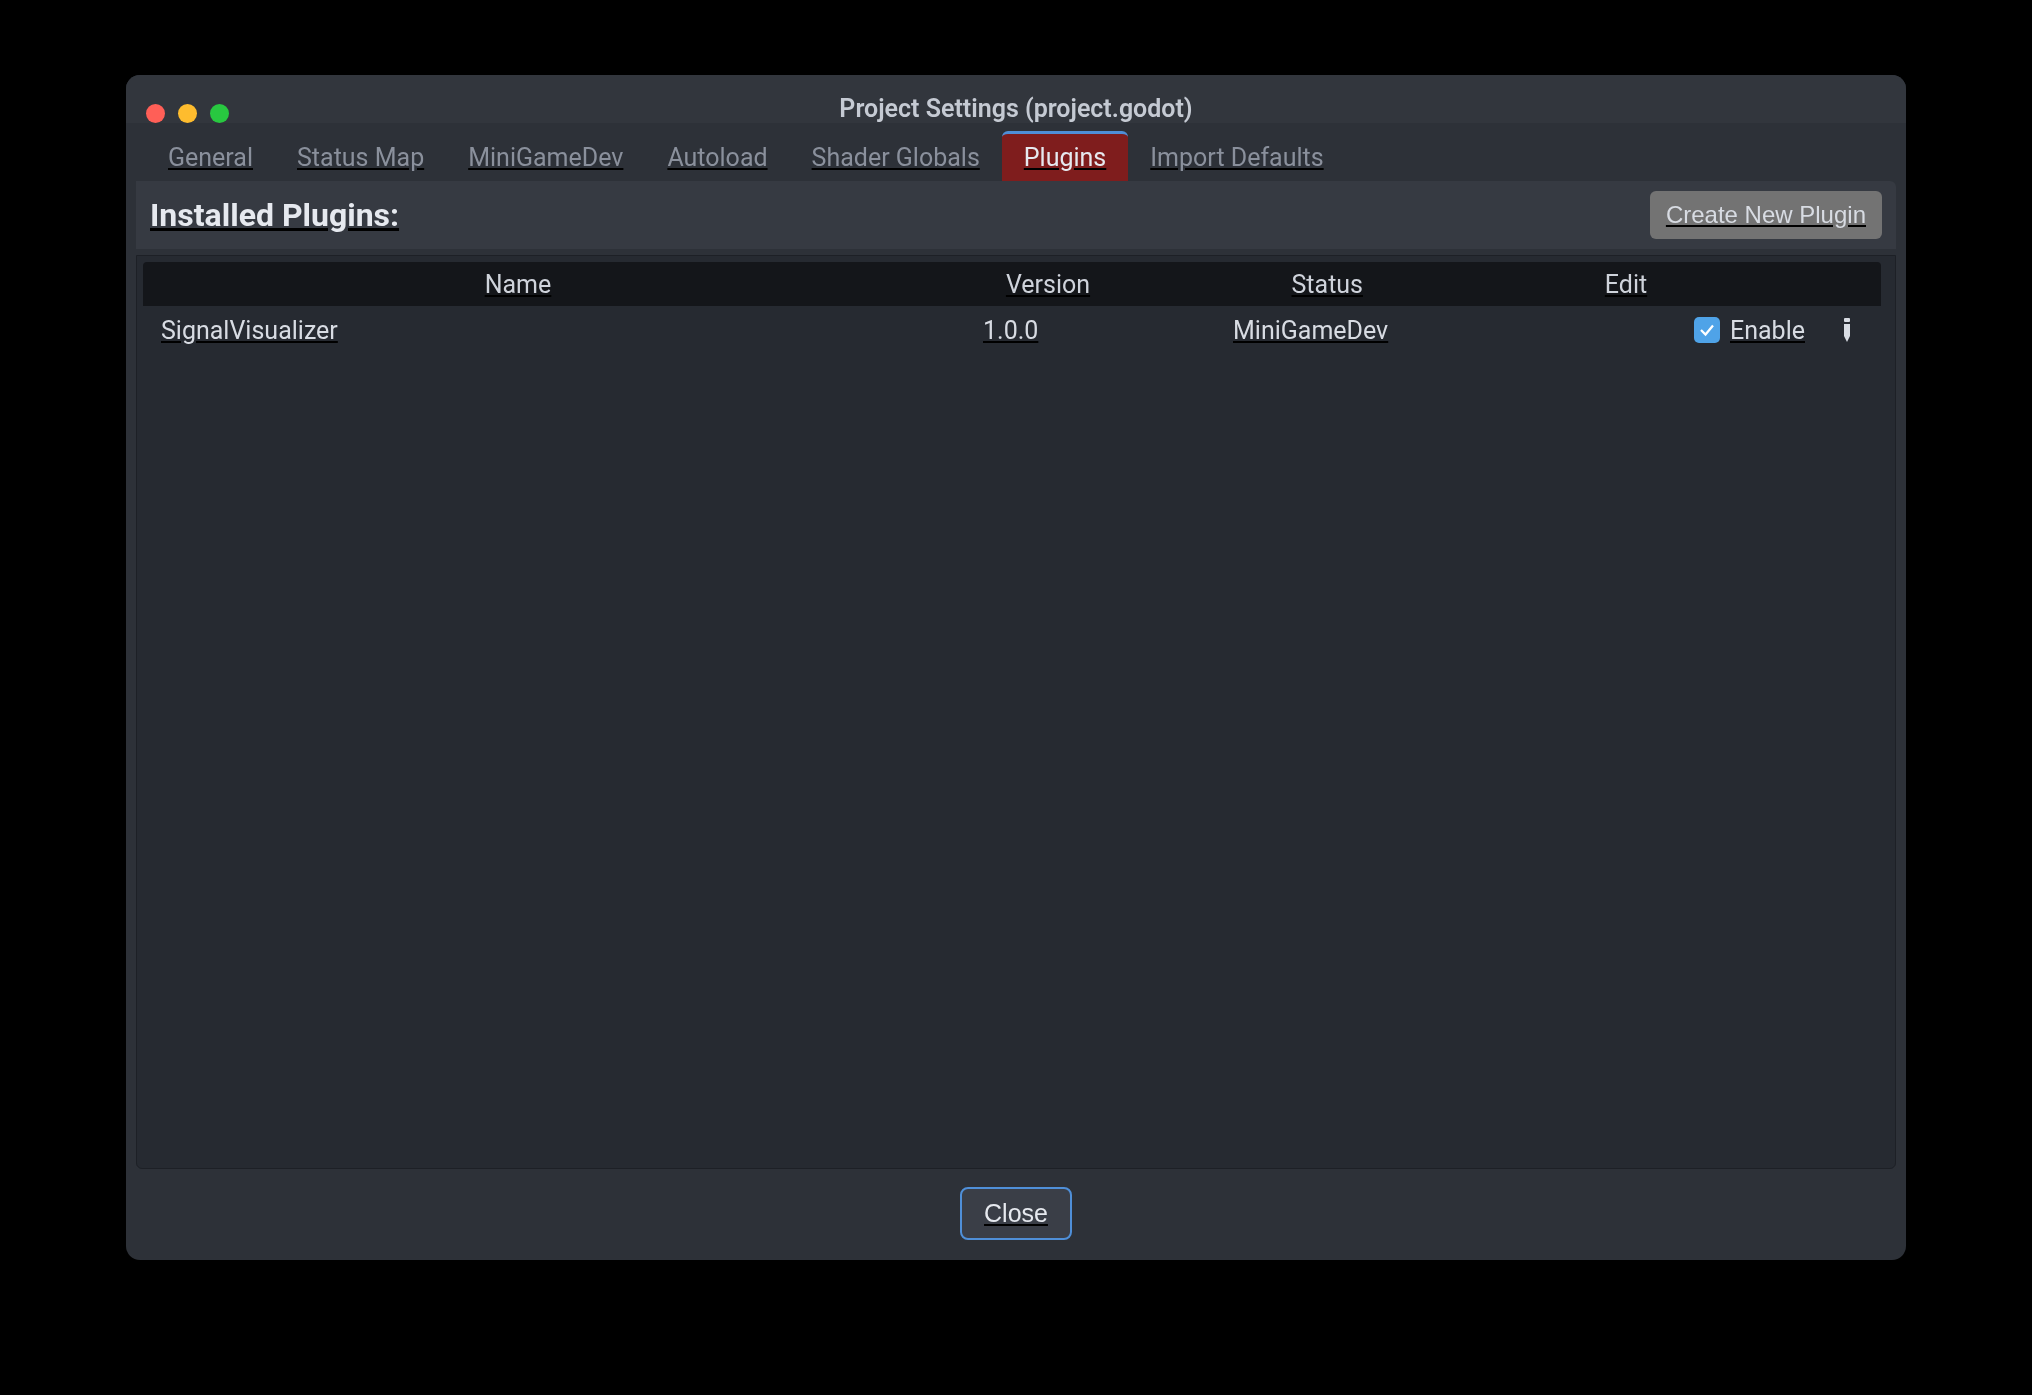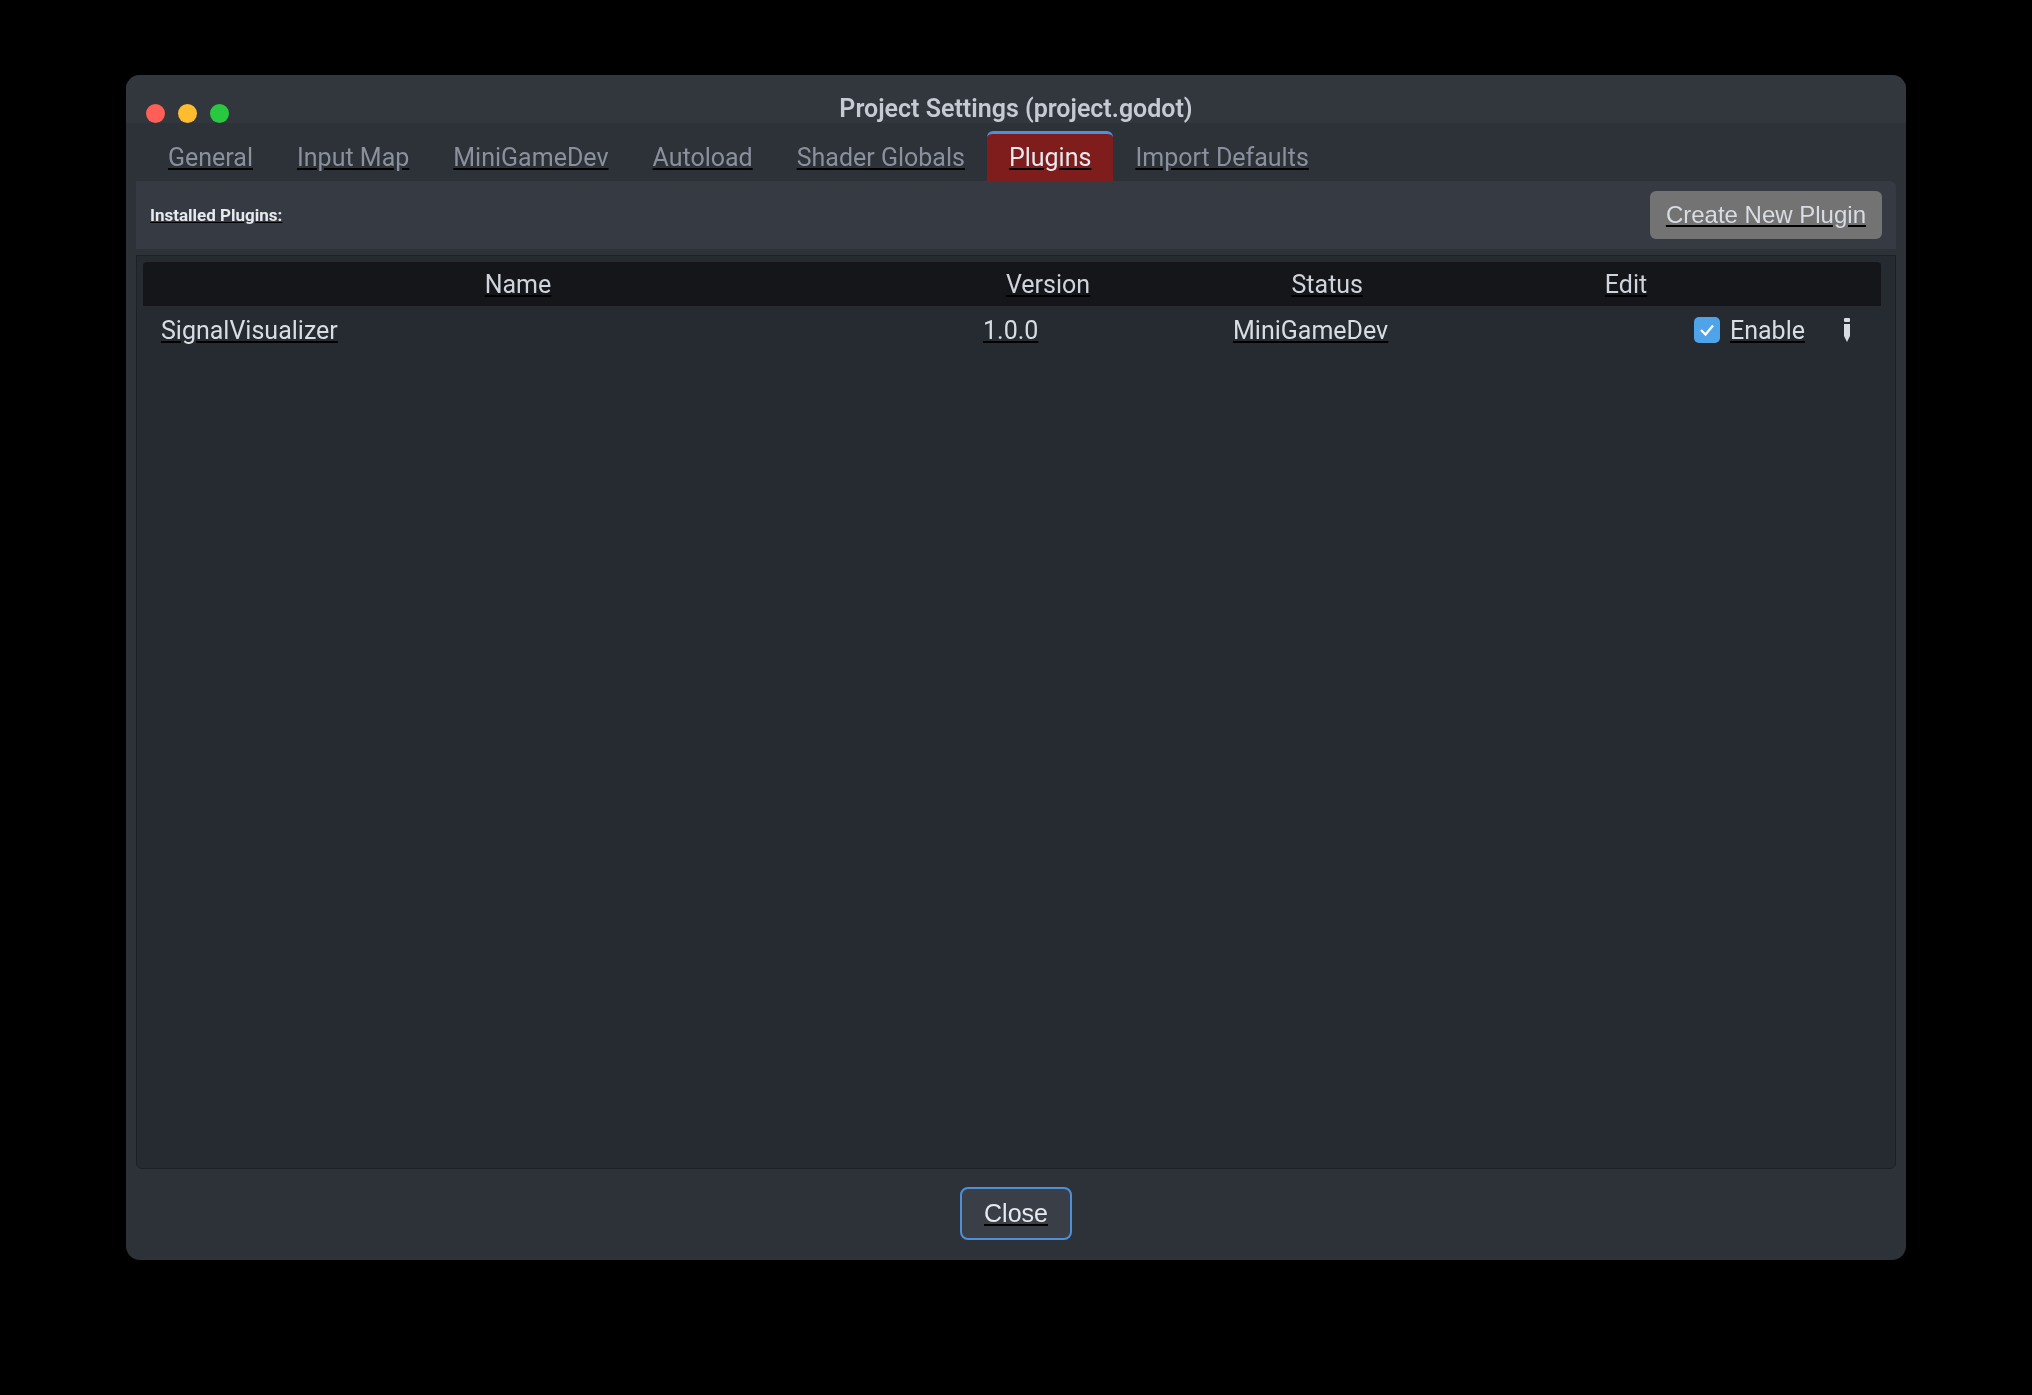--- a/index.html
+++ b/index.html
@@ -99,21 +99,21 @@
       background: #363a42;
       padding: 10px 14px;
       display: flex;
       align-items: center;
       justify-content: space-between;
       border-radius: 0 6px 0 0;
     }
     
     .section-title {
       color: #e6e9ef;
-      font-size: 17px;
+      font-size: 32px;
       font-weight: 700;
     }
     
     .create-btn {
       background: #737373;
       color: #d8dce3;
       border: none;
       padding: 10px 16px;
       font-size: 24px;
       border-radius: 6px;
@@ -228,21 +228,21 @@
       <div class="traffic-light yellow"></div>
       <div class="traffic-light green"></div>
     </div>
     <div class="title-text">Project Settings (project.godot)</div>
   </div>
 
   <div class="window-body">
 
     <div class="tabs">
       <div class="tab">General</div>
-      <div class="tab">Input Map</div>
+      <div class="tab">Status Map</div>
       <div class="tab">MiniGameDev</div>
       <div class="tab">Autoload</div>
       <div class="tab">Shader Globals</div>
       <div class="tab active">Plugins</div>
       <div class="tab">Import Defaults</div>
     </div>
 
     <div class="section-header">
       <div class="section-title">Installed Plugins:</div>
       <button class="create-btn">Create New Plugin</button>

